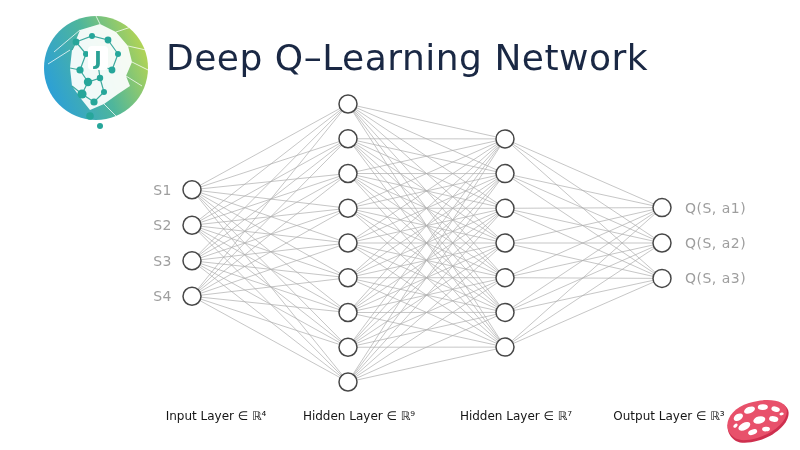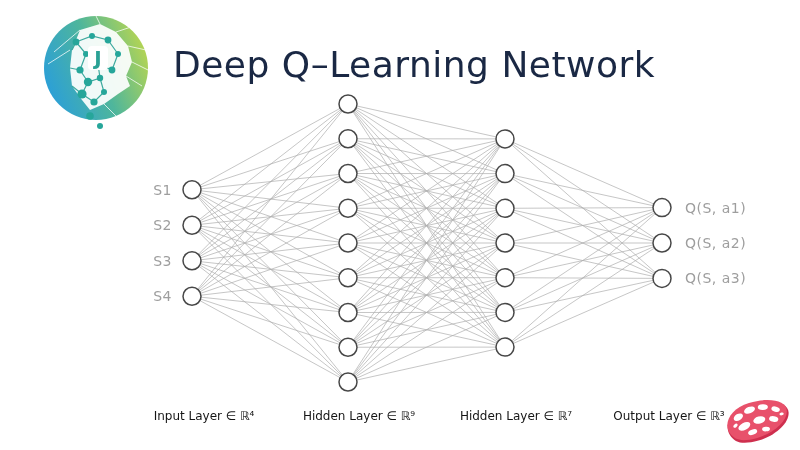--- a/index.html
+++ b/index.html
@@ -15,21 +15,21 @@
     position: absolute;
     left: 42px;
     top: 12px;
     width: 112px;
     height: 118px;
   }
   .title {
     position: absolute;
     left: 165px;
     top: 36px;
-    margin: 8px;
+    margin: 1px;
     font-size: 36px;
     font-weight: 500;
     letter-spacing: 0.5px;
     color: #1a2844;
     font-family: "DejaVu Sans", sans-serif;
     white-space: nowrap;
   }
   .state-label {
     position: absolute;
     left: 63px;
@@ -55,21 +55,21 @@
   }
   .caption {
     position: absolute;
     top: 409px;
     transform: translateX(-50%);
     font-size: 12px;
     color: #151515;
     font-family: "DejaVu Sans", sans-serif;
     white-space: nowrap;
   }
-  .caption-0 { left: 200px; padding-left: 8px; }
+  .caption-0 { left: 212px; padding-left: 8px; }
   .caption-1 { left: 359px; text-align: center; }
   .caption-2 { left: 516px; }
   .caption-3 { left: 669px; }
   .footer-logo {
     position: absolute;
     left: 722px;
     top: 398px;
     width: 72px;
     height: 46px;
   }

